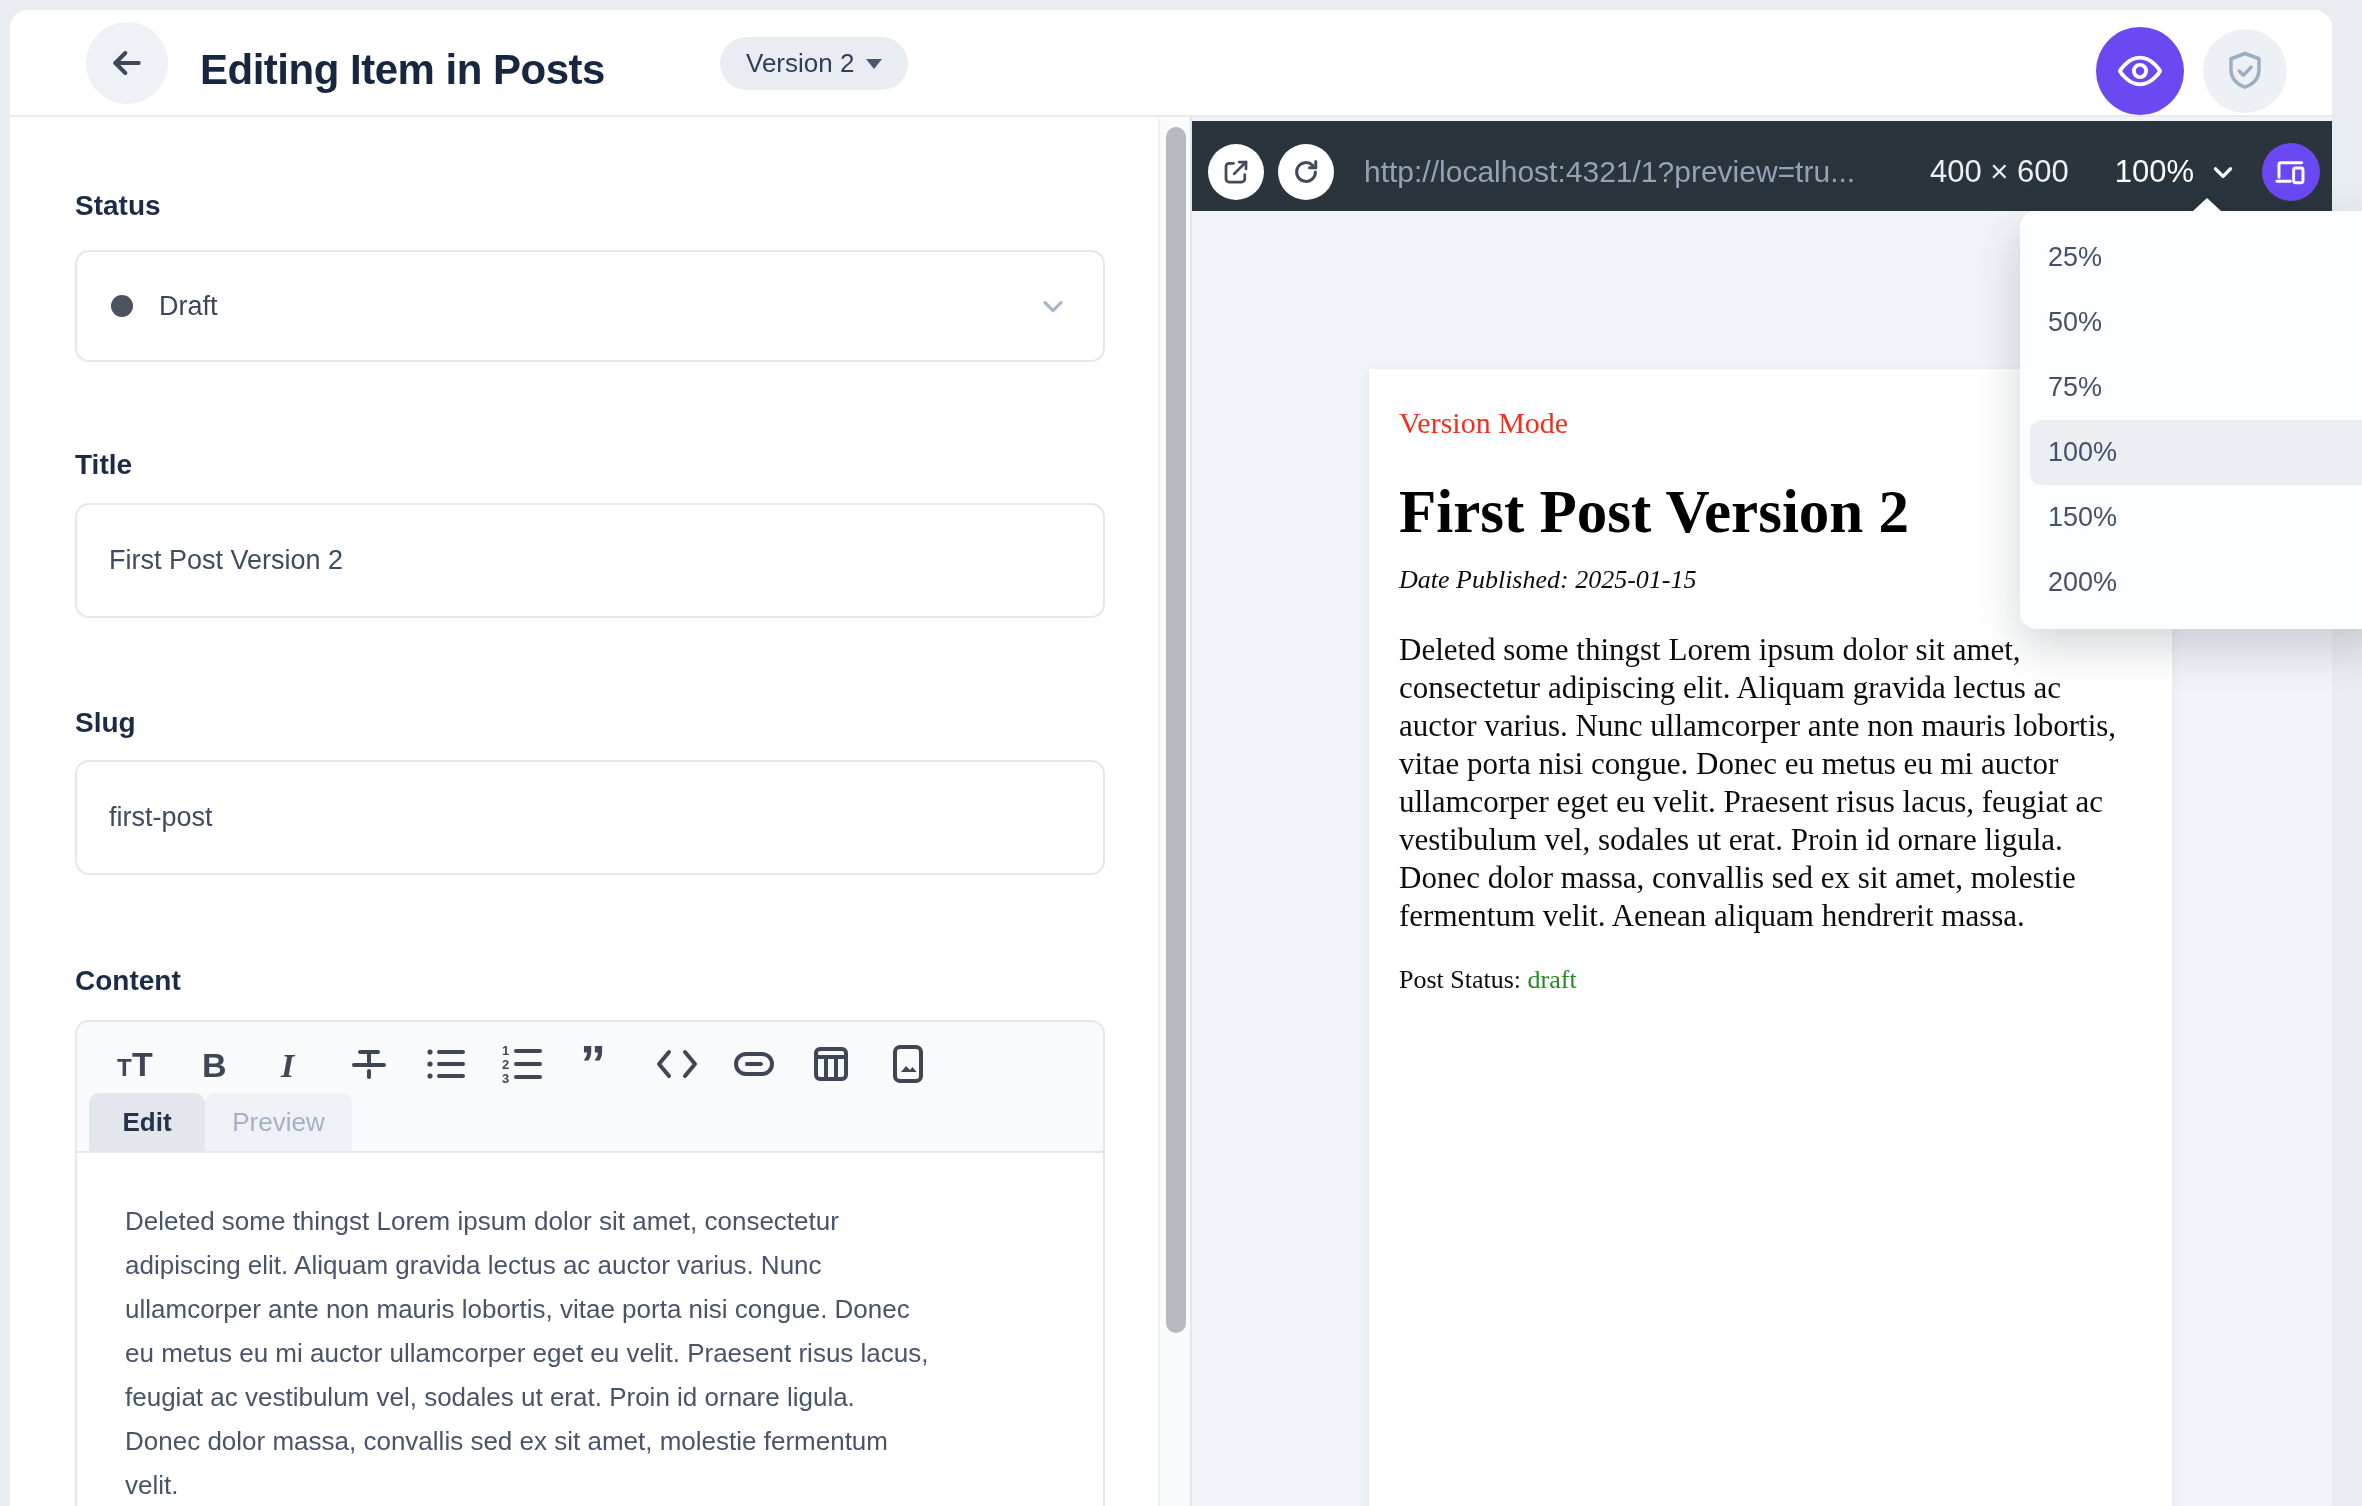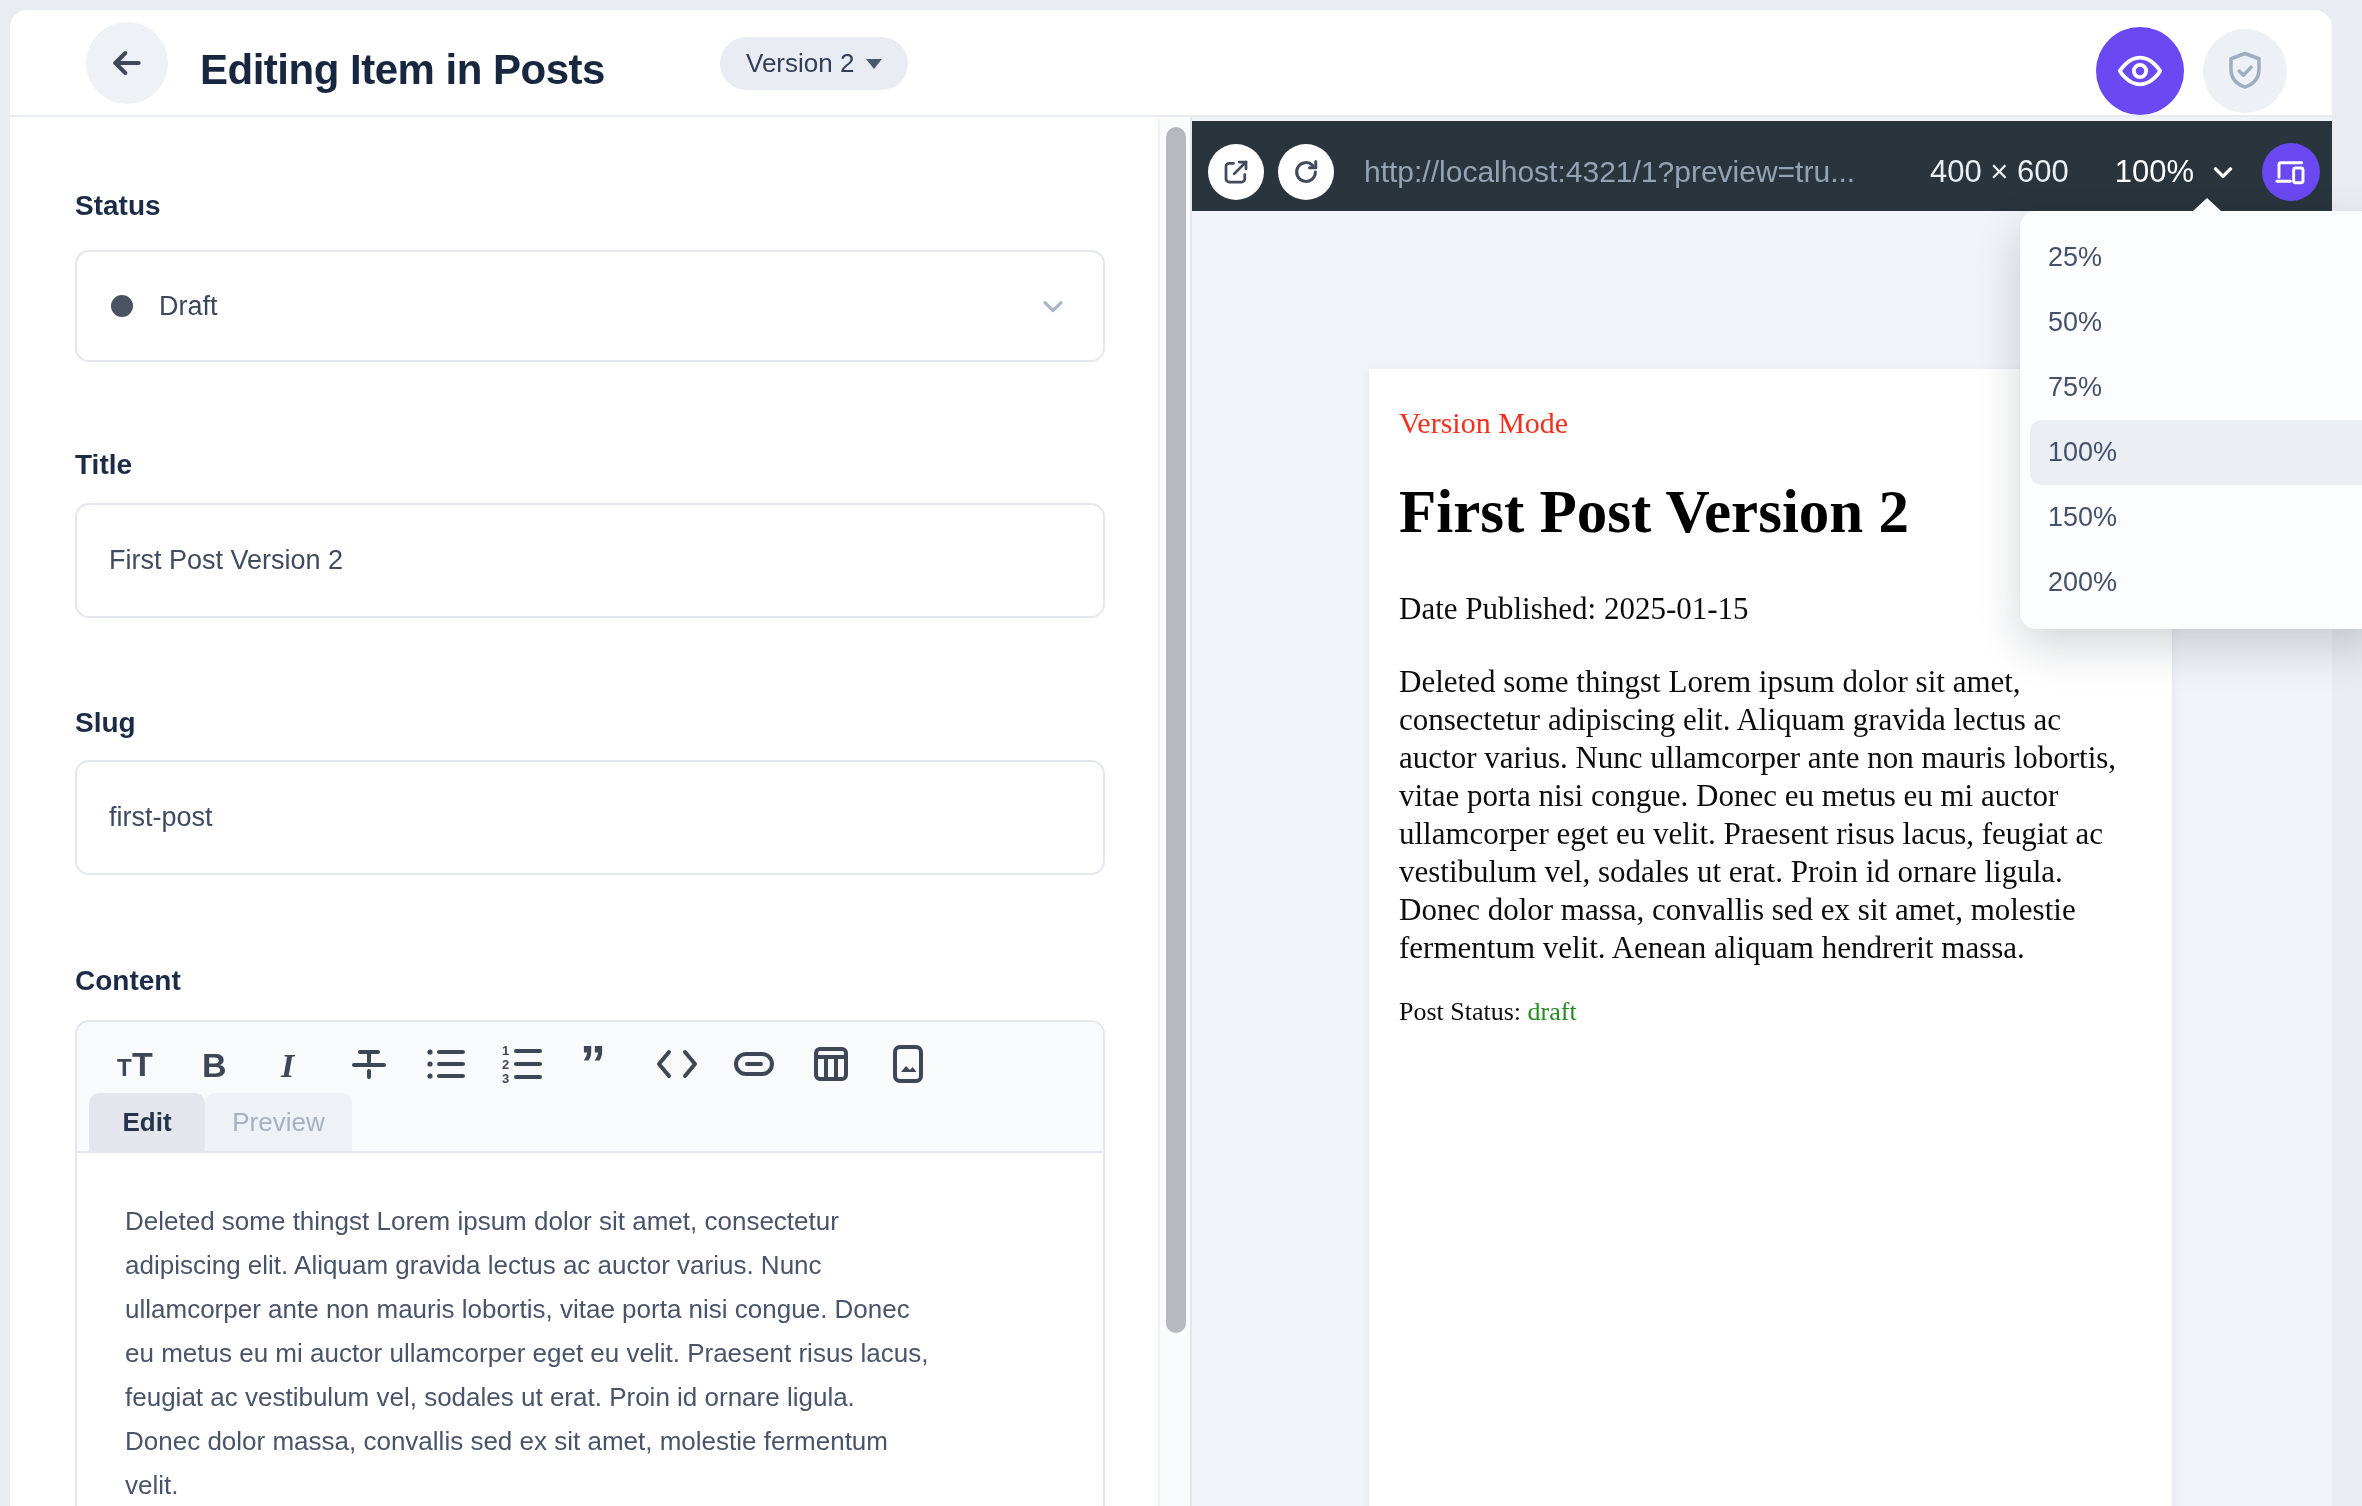--- a/index.html
+++ b/index.html
@@ -73,21 +73,21 @@
   .zoom-ctrl { display:flex; align-items:center; gap:14px; cursor:pointer; margin-right:24px; }
   .zoom-label { font-size:31px; color:#ffffff; }
   .device-btn { width:58px; height:58px; border-radius:50%; background:#6a48f2;
     display:flex; align-items:center; justify-content:center; cursor:pointer; }
 
   .preview-page { position:absolute; left:177px; top:252px; width:803px; height:1280px; background:#fff;
     box-shadow:0 2px 10px rgba(20,30,50,0.06); padding:36px 30px;
     font-family:"Liberation Serif", serif; color:#0c0c0c; }
   .pv-badge { font-size:30px; line-height:36px; color:#f0301c; }
   .pv-title { font-size:61px; line-height:66px; font-weight:700; color:#000; margin-top:38px; }
-  .pv-date { font-size:31px; margin-top:46px; }
+  .pv-date { font-size:26px; margin-top:20px;font-style:italic; }
   .pv-body { font-size:31px; line-height:38px; margin-top:36px; }
   .pv-status { font-size:26px; margin-top:30px; }
   .pv-status .green { color:#228b22; }
 
   
   .zoom-dropdown { position:absolute; left:2020px; top:211px; width:360px; height:418px;
     background:#fcfdfe; border-radius:16px; box-shadow:0 18px 45px rgba(15,25,40,0.18);
     padding:14px 0; z-index:50; }
   .zoom-dropdown::before { content:""; position:absolute; top:-13px; left:173px; width:0; height:0;
     border-left:14px solid transparent; border-right:14px solid transparent;

